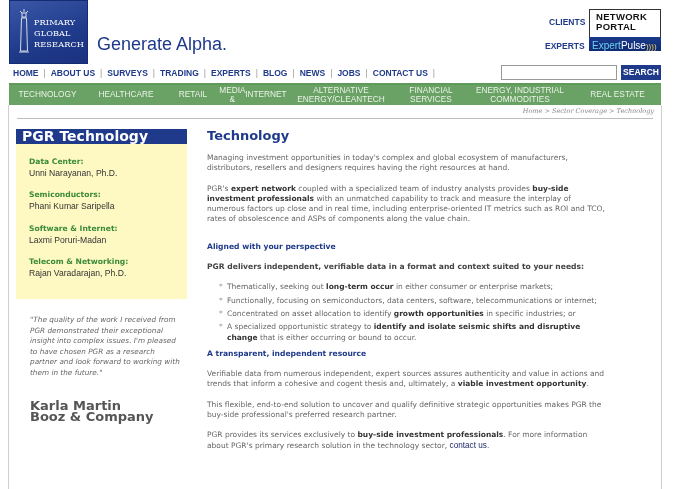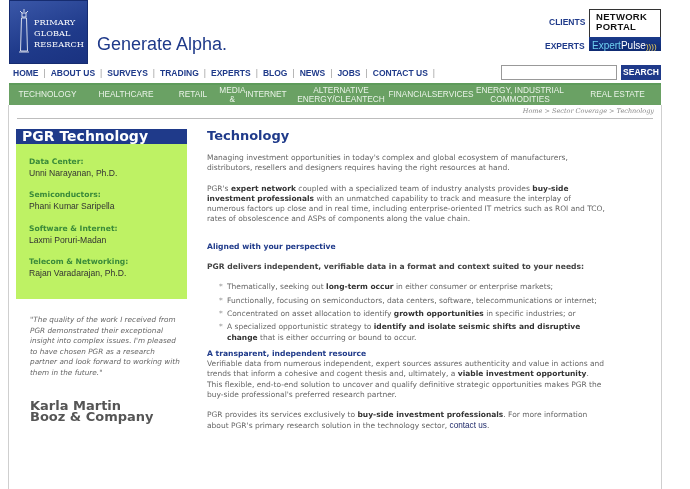--- a/index.html
+++ b/index.html
@@ -50,21 +50,21 @@
   .page-frame-r { position: absolute; left: 661px; top: 105px; width: 1px; height: 384px; background: #cfcfcf; }
   .page-frame-l { position: absolute; left: 8px; top: 105px; width: 1px; height: 384px; background: #cfcfcf; }
 
   .breadcrumb { position: absolute; right: 36px; top: 107px; font-family: "DejaVu Serif", serif; font-style: italic;
                 font-size: 6.5px; color: #888; }
   .bc-rule { position: absolute; left: 17px; top: 118px; width: 636px; height: 1px; background: #bdbdbd; }
 
   
   .side-head { position: absolute; left: 16px; top: 129px; width: 171px; height: 15px; background: #1f3a8a;
                color: #fff; font-size: 14px; font-weight: bold; line-height: 15px; padding-left: 6px; }
-  .side-box { position: absolute; left: 16px; top: 144px; width: 171px; height: 155px; background: #bef264; }
+  .side-box { position: absolute; left: 16px; top: 144px; width: 171px; height: 155px; background: #fef9c3; }
   .side-entry { position: absolute; left: 13px; }
   .side-entry .cat { font-size: 7.6px; font-weight: bold; color: #3a8a3a; }
   .side-entry .name { font-family: "Liberation Sans", sans-serif; font-size: 8.6px; color: #333; margin-top: 2px; }
   .quote { position: absolute; left: 30px; top: 315px; width: 150px; font-style: italic; font-size: 7.3px;
            line-height: 10.5px; color: #666; }
   .q-author { position: absolute; left: 30px; top: 401px; font-size: 13px; font-weight: bold; color: #555; line-height: 10.5px; }
 
   
   .main { position: absolute; left: 207px; top: 128px; width: 400px; font-size: 7.5px; line-height: 10.3px; color: #666; }
   .main h1 { font-size: 13px; color: #1f3a8a; font-weight: bold; line-height: 16px; }
@@ -140,21 +140,21 @@
       <span>RETAIL</span>
     </div>
   <div class="s" style="width:66px; flex-direction:row">
       <span>MEDIA &amp;</span>
       <span>INTERNET</span>
     </div>
   <div class="s" style="width:110px; flex-direction:column">
       <span>ALTERNATIVE</span>
       <span>ENERGY/CLEANTECH</span>
     </div>
-  <div class="s" style="width:70px; flex-direction:row">
+  <div class="s" style="width:70px; flex-direction:column">
       <span>FINANCIAL</span>
       <span>SERVICES</span>
     </div>
   <div class="s" style="width:108px; flex-direction:column">
       <span>ENERGY, INDUSTRIAL</span>
       <span>COMMODITIES</span>
     </div>
   <div class="s" style="width:87px">
       <span>REAL ESTATE</span>
     </div>
@@ -196,16 +196,16 @@
   <p style="margin-top:10px"><span>PGR's </span><b>expert network</b><span> coupled with a specialized team of industry analysts provides </span><b>buy-side investment professionals</b><span> with an unmatched capability to track and measure the interplay of numerous factors up close and in real time, including enterprise-oriented IT metrics such as ROI and TCO, rates of obsolescence and ASPs of components along the value chain.</span></p>
   <p class="h2" style="margin-top:17px">Aligned with your perspective</p>
   <p class="lead" style="margin-top:10px">PGR delivers independent, verifiable data in a format and context suited to your needs:</p>
   <ul style="margin-top:10px">
     <li><span>Thematically, seeking out </span><b>long-term occur</b><span> in either consumer or enterprise markets;</span></li>
     <li><span>Functionally, focusing on semiconductors, data centers, software, telecommunications or internet;</span></li>
     <li><span>Concentrated on asset allocation to identify </span><b>growth opportunities</b><span> in specific industries; or</span></li>
     <li><span>A specialized opportunistic strategy to </span><b>identify and isolate seismic shifts and disruptive change</b><span> that is either occurring or bound to occur.</span></li>
   </ul>
   <p class="h2" style="margin-top:6px">A transparent, independent resource</p>
-  <p style=""><span>Verifiable data from numerous independent, expert sources assures authenticity and value in actions and trends that inform a cohesive and cogent thesis and, ultimately, a </span><b>viable investment opportunity</b><span>.</span></p>
-  <p style="">This flexible, end-to-end solution to uncover and qualify definitive strategic opportunities makes PGR the buy-side professional's preferred research partner.</p>
+  <p style="margin-top:10px"><span>Verifiable data from numerous independent, expert sources assures authenticity and value in actions and trends that inform a cohesive and cogent thesis and, ultimately, a </span><b>viable investment opportunity</b><span>.</span></p>
+  <p style="margin-top:10px">This flexible, end-to-end solution to uncover and qualify definitive strategic opportunities makes PGR the buy-side professional's preferred research partner.</p>
   <p style="margin-top:10px"><span>PGR provides its services exclusively to </span><b>buy-side investment professionals</b><span>. For more information about PGR's primary research solution in the technology sector, </span><a>contact us</a><span>.</span></p>
 </div>
 
 </body></html>

